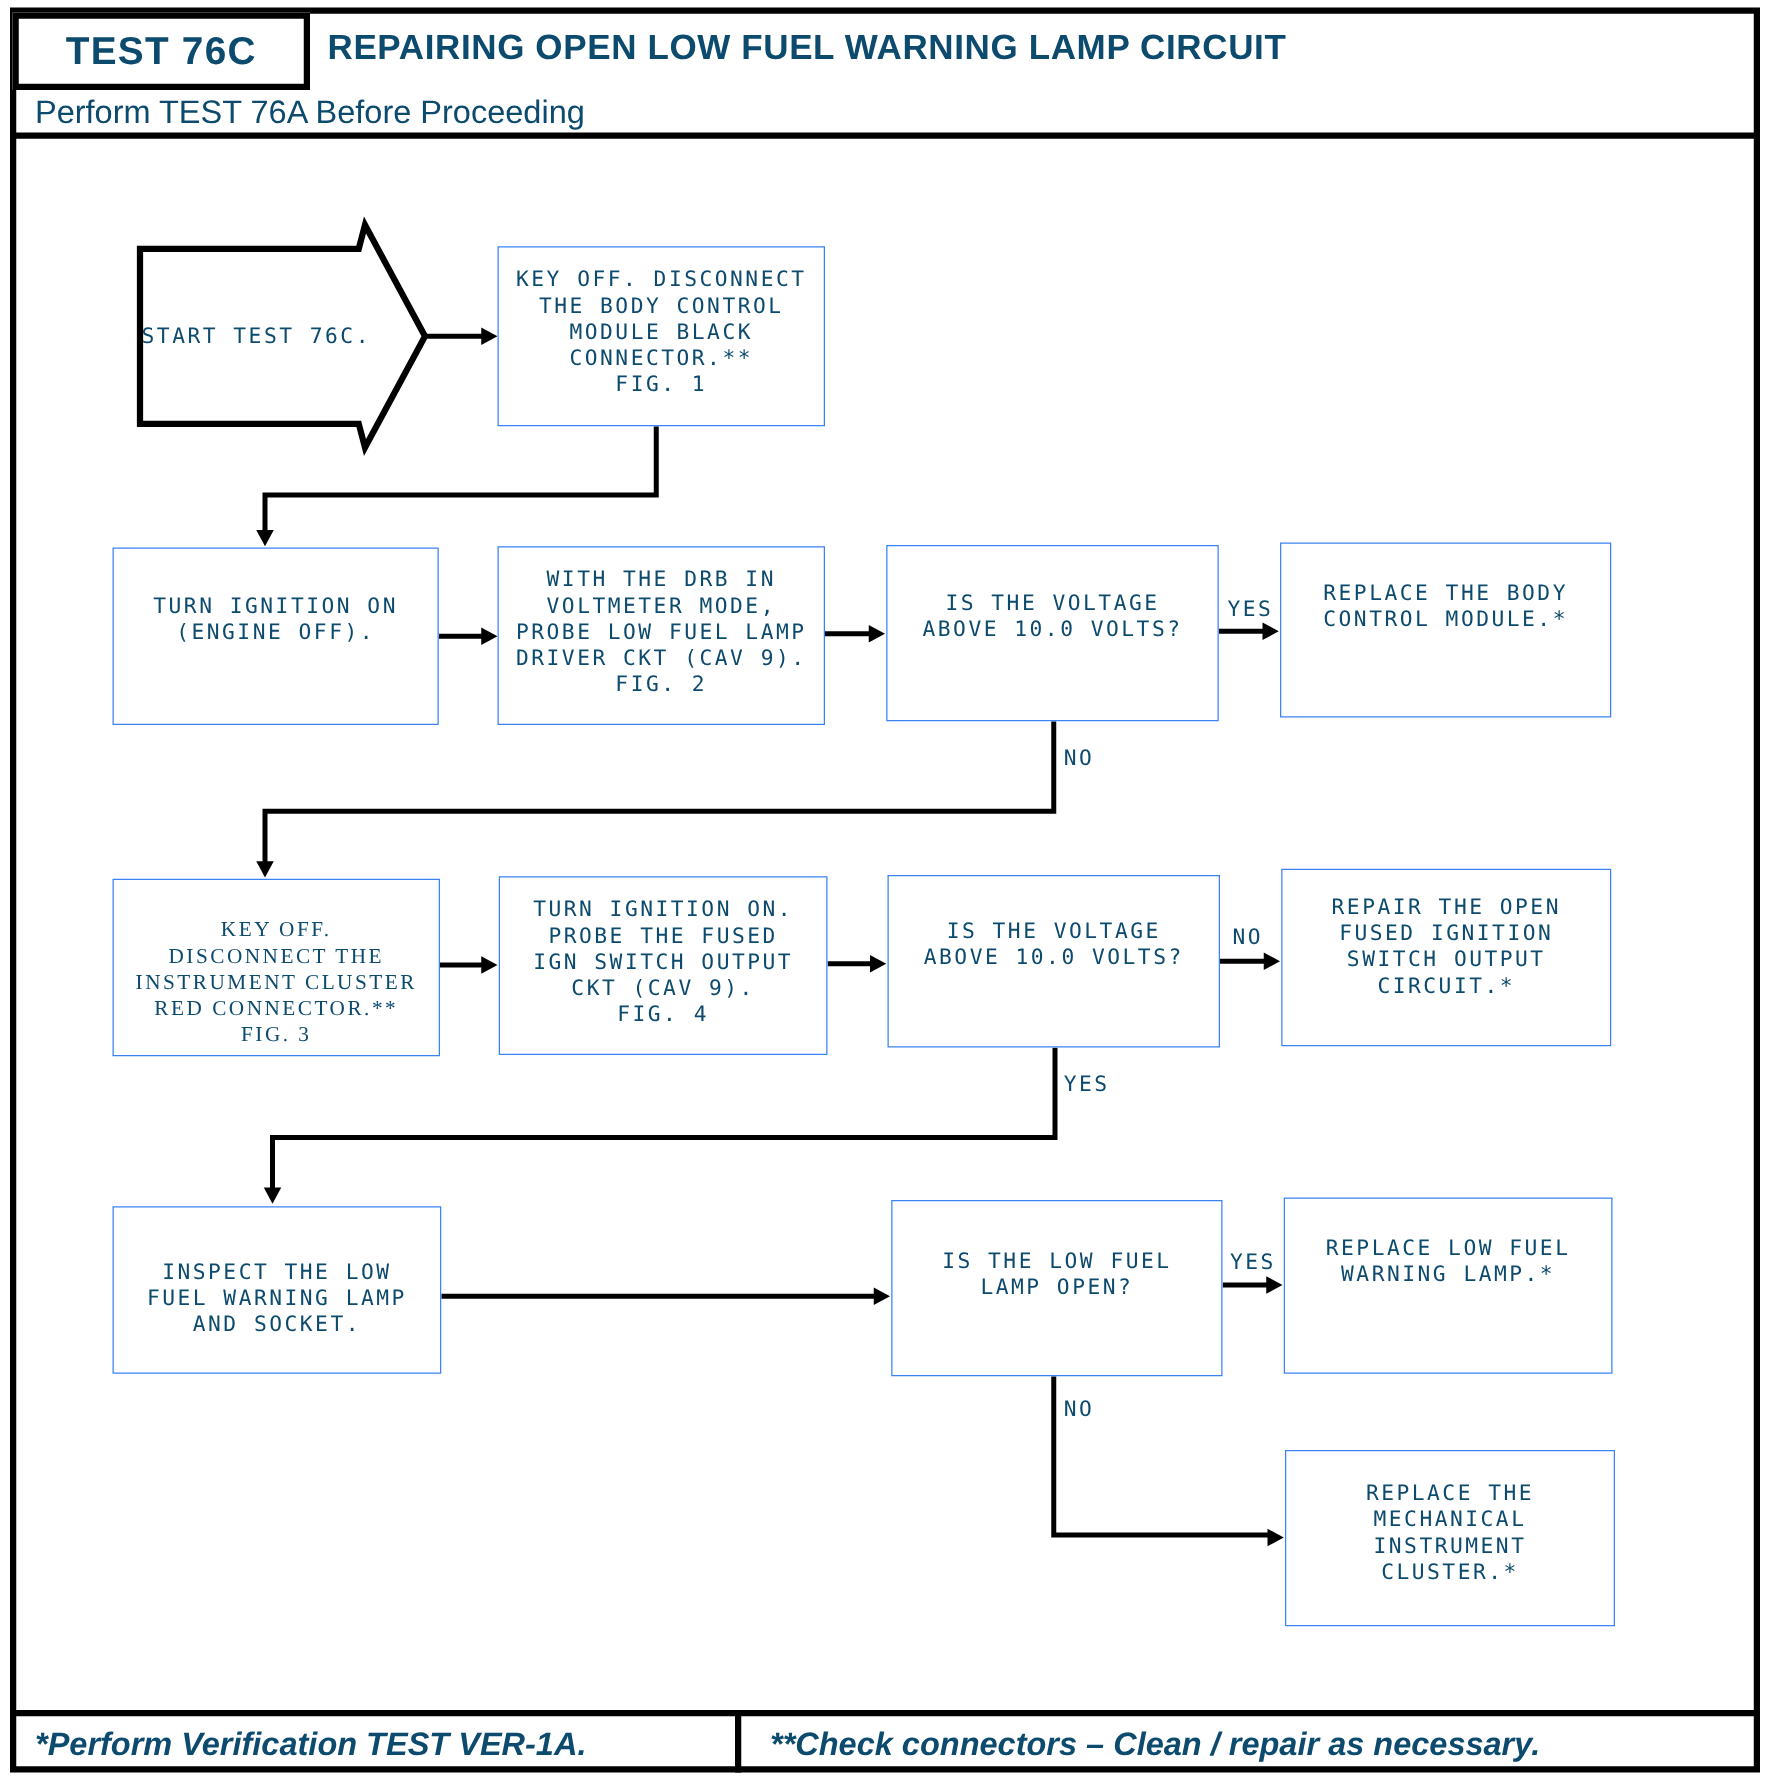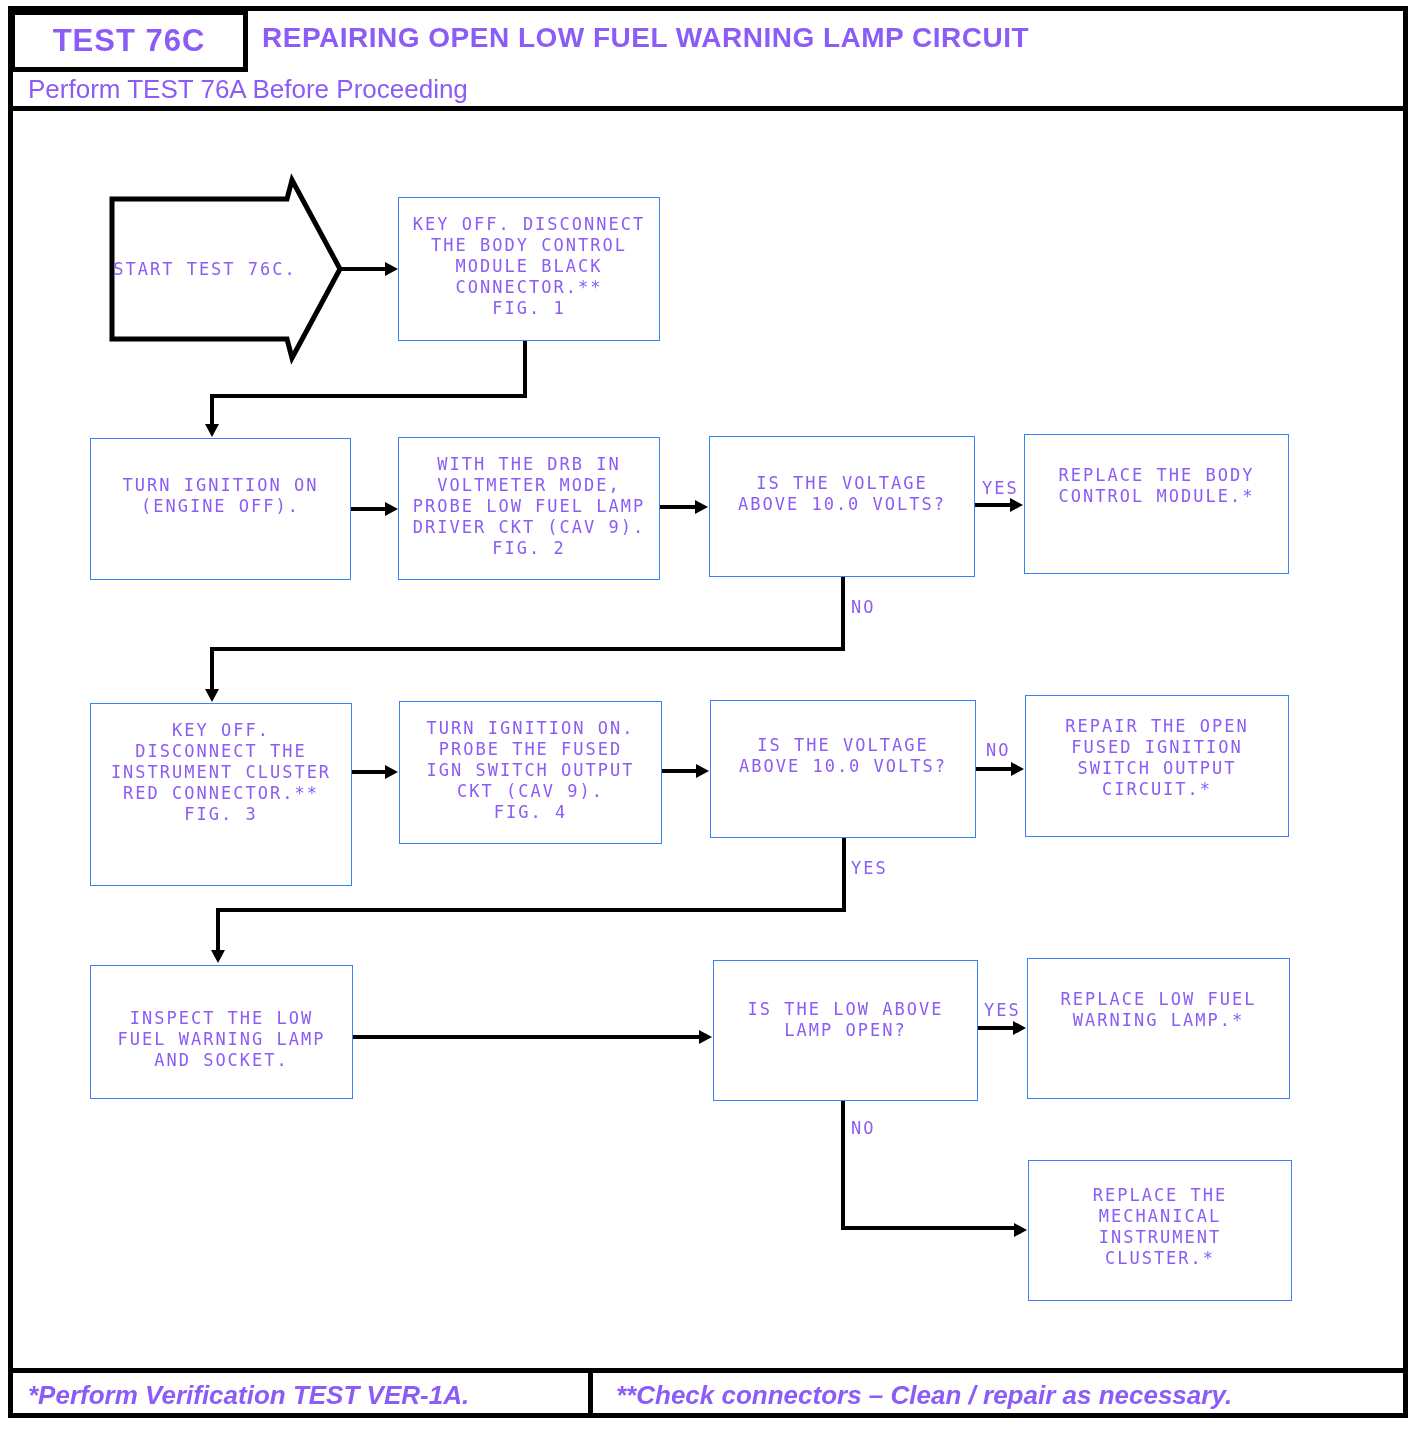--- a/index.html
+++ b/index.html
@@ -1,21 +1,21 @@
 <!DOCTYPE html>
 <html><head>
 <meta charset="utf-8">
 <style>
   html,body{margin:0;padding:0;background:#ffffff;}
   #page{
     position:relative;
     width:1424px;height:1432px;
     background:#ffffff;
     font-family:"DejaVu Sans Mono", monospace;
-    color:#8b5cf6;
+    color:#0c4a6e;
     overflow:hidden;
   }
   
   .frame{
     position:absolute;left:8px;top:6px;width:1400px;height:1412px;
     border:5px solid #000;box-sizing:border-box;
   }
   .hline{position:absolute;background:#000;height:5px;}
   .vline{position:absolute;background:#000;width:5px;}
 
@@ -129,41 +129,41 @@
   <div class="fbox" style="left:398px;top:437px;width:262px;height:143px;padding-top:16px;">WITH THE DRB IN
 VOLTMETER MODE,
 PROBE LOW FUEL LAMP
 DRIVER CKT (CAV 9).
 FIG. 2</div>
   <div class="fbox" style="left:709px;top:436px;width:266px;height:141px;padding-top:36px;">IS THE VOLTAGE
 ABOVE 10.0 VOLTS?</div>
   <div class="fbox" style="left:1024px;top:434px;width:265px;height:140px;padding-top:30px;">REPLACE THE BODY
 CONTROL MODULE.*</div>
 
-  <div class="fbox" style="left:90px;top:703px;width:262px;height:183px;padding-top:16px;">KEY OFF.
+  <div class="fbox" style="left:90px;top:703px;width:262px;height:142px;padding-top:29px;font-family:Liberation Serif, serif;">KEY OFF.
 DISCONNECT THE
 INSTRUMENT CLUSTER
 RED CONNECTOR.**
 FIG. 3</div>
   <div class="fbox" style="left:399px;top:701px;width:263px;height:143px;padding-top:16px;">TURN IGNITION ON.
 PROBE THE FUSED
 IGN SWITCH OUTPUT
 CKT (CAV 9).
 FIG. 4</div>
   <div class="fbox" style="left:710px;top:700px;width:266px;height:138px;padding-top:34px;">IS THE VOLTAGE
 ABOVE 10.0 VOLTS?</div>
   <div class="fbox" style="left:1025px;top:695px;width:264px;height:142px;padding-top:20px;">REPAIR THE OPEN
 FUSED IGNITION
 SWITCH OUTPUT
 CIRCUIT.*</div>
 
   <div class="fbox" style="left:90px;top:965px;width:263px;height:134px;padding-top:42px;">INSPECT THE LOW
 FUEL WARNING LAMP
 AND SOCKET.</div>
-  <div class="fbox" style="left:713px;top:960px;width:265px;height:141px;padding-top:38px;">IS THE LOW ABOVE
+  <div class="fbox" style="left:713px;top:960px;width:265px;height:141px;padding-top:38px;">IS THE LOW FUEL
 LAMP OPEN?</div>
   <div class="fbox" style="left:1027px;top:958px;width:263px;height:141px;padding-top:30px;">REPLACE LOW FUEL
 WARNING LAMP.*</div>
 
   <div class="fbox" style="left:1028px;top:1160px;width:264px;height:141px;padding-top:24px;">REPLACE THE
 MECHANICAL
 INSTRUMENT
 CLUSTER.*</div>
 
   <div class="lbl" style="left:982px;top:478px;">YES</div>

